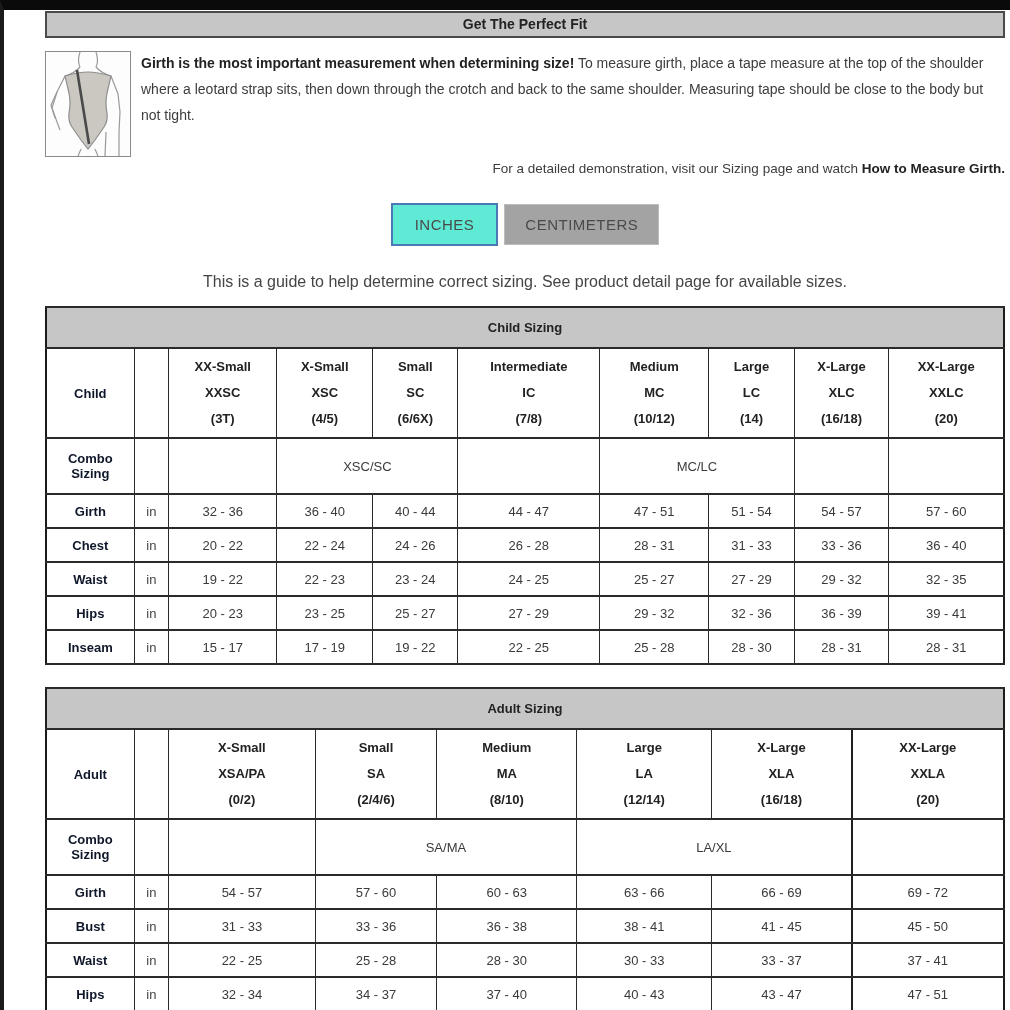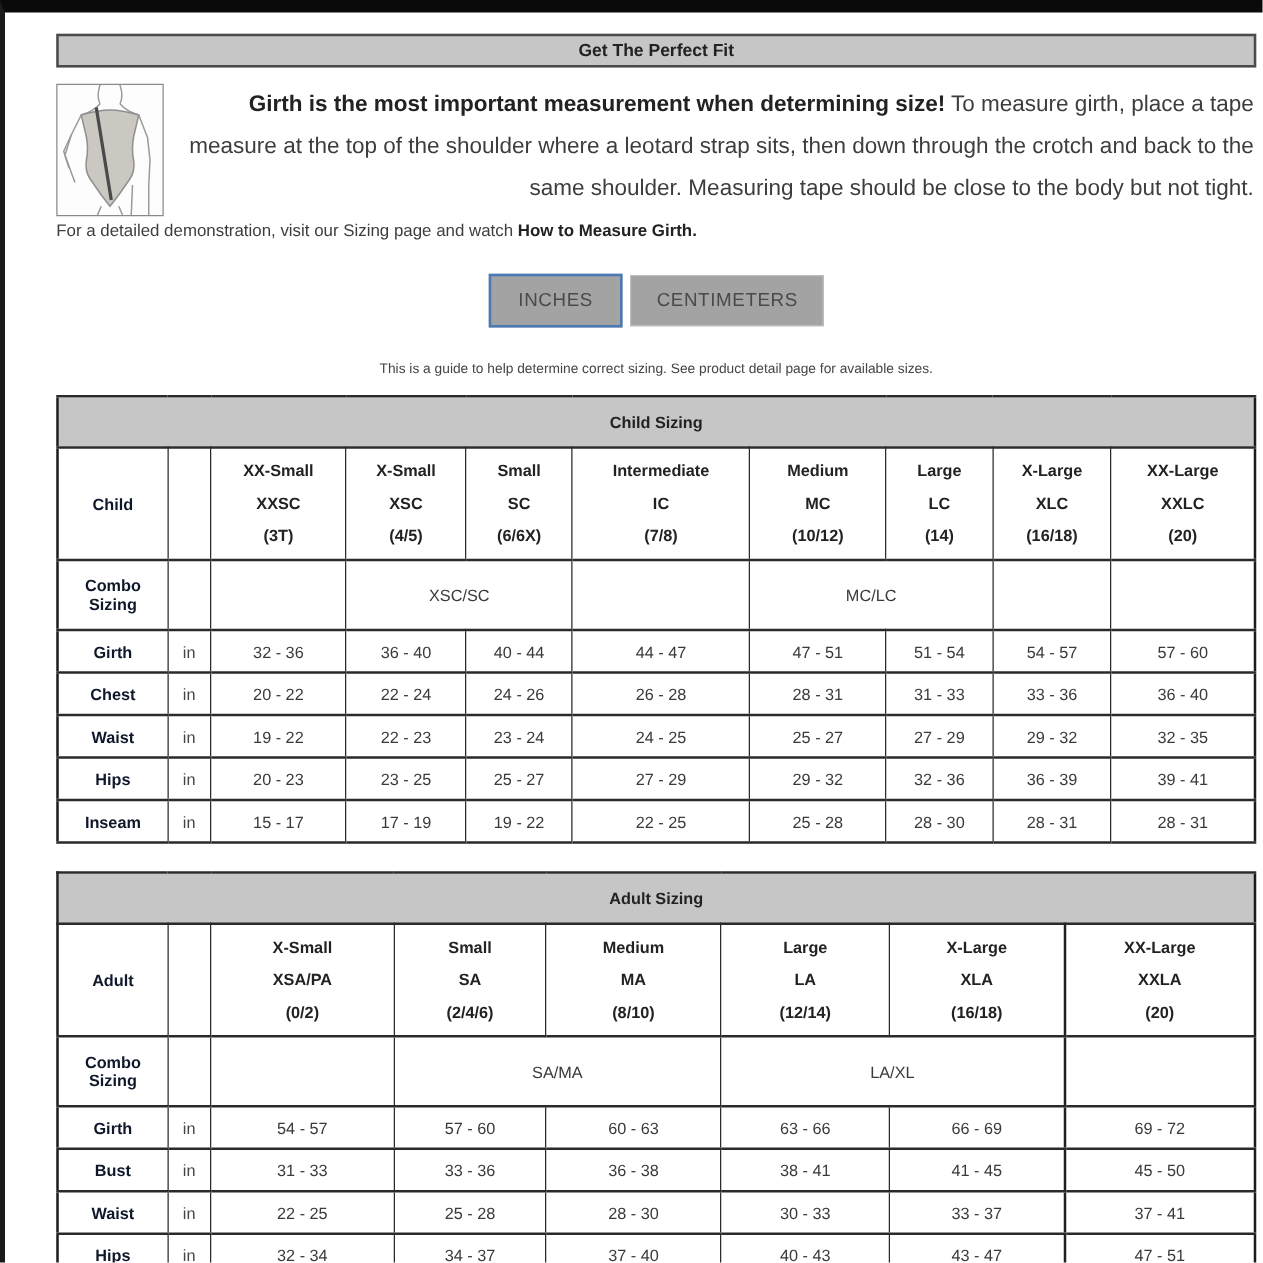--- a/index.html
+++ b/index.html
@@ -8,80 +8,80 @@
     width: 1010px; height: 1010px;
     font-family: "Liberation Sans", sans-serif;
     color: #3a3a3a;
     border-top: 10px solid #0a0a0a;
     border-left: 4px solid #1a1a1a;
     overflow: hidden;
   }
   .content { margin: 0 5px 0 41px; width: 960px; }
 
   .title-bar {
-    margin-top: 17px;
+    margin-top: 1px;
     background: #c6c6c6;
     border: 2px solid #4a4a4a;
     text-align: center;
     font-weight: bold;
     font-size: 14px;
     color: #222;
     padding: 3px 0 4px 0;
   }
 
   .intro-row { display: flex; margin-top: 13px; align-items: flex-start; }
   .figure-box {
     width: 86px; height: 106px;
     border: 1px solid #8a8a8a;
     background: #fdfdfd;
     flex: 0 0 auto;
     overflow: hidden;
   }
   .intro-text {
     flex: 1;
     padding: 0 2px 0 10px;
-    text-align: right;
-    font-size: 18px;
+    text-align: left;
+    font-size: 14px;
     line-height: 1.85;
     color: #3d3d3d;
   }
   .intro-text strong, .demo-line strong { color: #222; }
 
   .demo-line {
     margin-top: 4px;
-    text-align: left;
+    text-align: right;
     font-size: 13.5px;
     color: #3d3d3d;
   }
 
   .unit-toggle { margin-top: 27px; text-align: center; }
   .btn {
     font-family: "Liberation Sans", sans-serif;
     font-size: 15px;
     color: #4a4a4a;
     letter-spacing: 0.5px;
     cursor: pointer;
     vertical-align: middle;
   }
   .btn.selected {
-    background: #a3a3a3;
+    background: #5eead4;
     border: 2px solid #4a7ab5;
     padding: 11px 22px;
     margin-right: 6px;
   }
   .btn.plain {
     background: #a3a3a3;
     border: 1px solid #bcbcbc;
     padding: 11px 20px;
   }
 
   .guide-note {
     margin-top: 27px;
     text-align: center;
-    font-size: 11px;
+    font-size: 16px;
     color: #454545;
   }
 
   table.sizing {
     width: 100%;
     border-collapse: collapse;
     table-layout: fixed;
     margin-top: 15px;
   }
   #adult-table { margin-top: 22px; }

